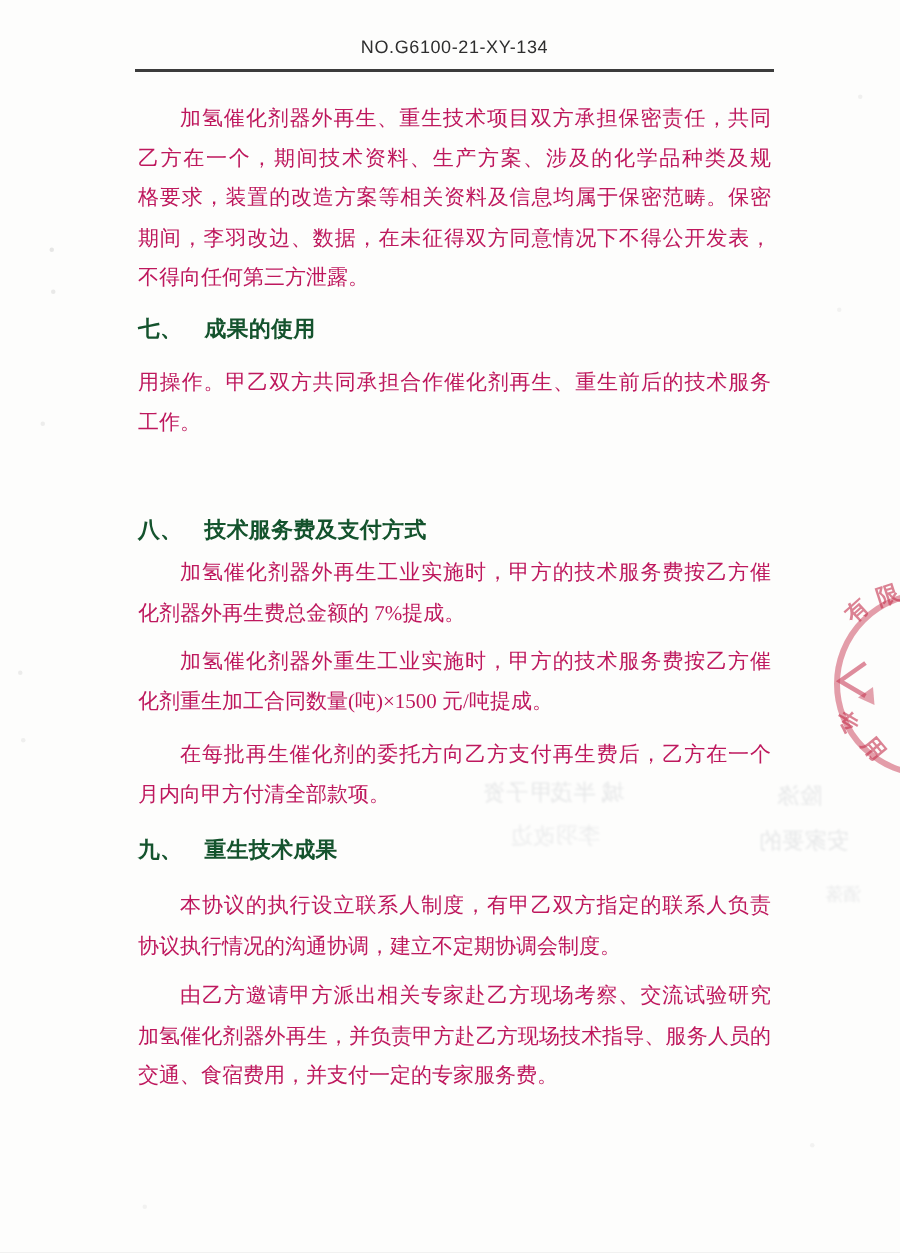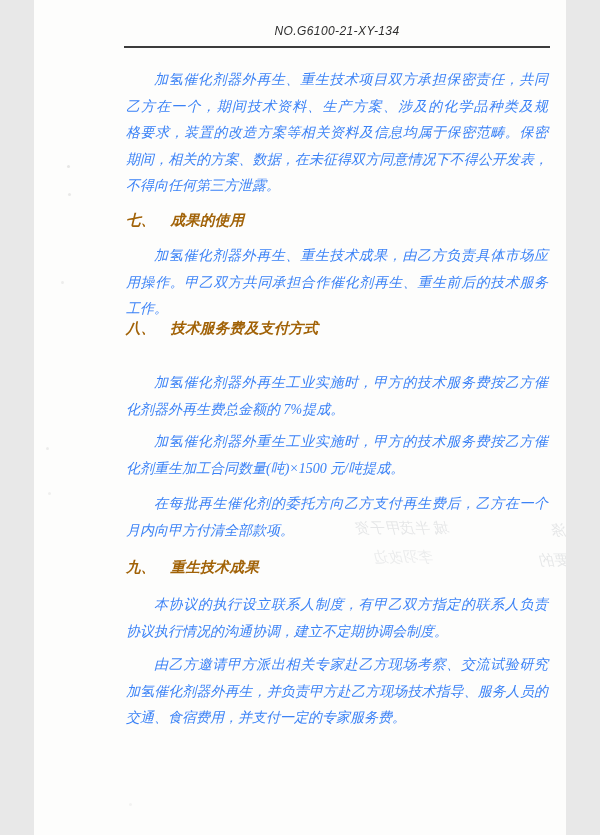--- a/index.html
+++ b/index.html
@@ -1,46 +1,45 @@
 <!DOCTYPE html>
 <html><head>
 <meta charset="utf-8">
 <style>
   * { margin:0; padding:0; box-sizing:border-box; }
   html,body { background:#e8e8e8; }
   .page {
-    position:relative; width:532px; height:835px; margin:0 auto;
+    position:relative; width:600px; height:835px; margin:0 auto;
     background:#fdfdfc; overflow:hidden;
     font-family:"Liberation Serif","DejaVu Serif",serif;
     color:#333;
-    font-style:italic;
   }
   
   .doc-number {
     position:absolute; top:24px; left:90px; width:426px;
     text-align:center; font-family:"Liberation Sans","DejaVu Sans",sans-serif;
     font-size:12px; letter-spacing:.4px; color:#2e2e2e;
   }
   .header-rule {
     position:absolute; top:46px; left:90px; width:426px; height:2px;
     background:#3c3c3c;
   }
   
   .block {
     position:absolute; left:92px; width:422px;
-    font-size:14px; line-height:26.6px; color:#3b82f6;
+    font-size:14px; line-height:26.6px; color:#be185d;
   }
   .line { text-align:justify; text-align-last:justify; }
   .line.last { text-align:left; text-align-last:left; }
   .line.indent { text-indent:2em; }
-  .heading { font-weight:bold; font-size:14.5px; color:#a16207; letter-spacing:.3px; }
+  .heading { font-weight:bold; font-size:14.5px; color:#14532d; letter-spacing:.3px; }
   .b-conf   { top:67px; }
   .h-seven  { top:207px; }
   .b-result { top:243px; }
-  .h-eight  { top:315px; }
+  .h-eight  { top:341px; }
   .b-fee1   { top:370px; }
   .b-fee2   { top:429px; }
   .b-fee3   { top:491px; }
   .h-nine   { top:554px; }
   .b-exec1  { top:592px; }
   .b-exec2  { top:652px; }
   
   .seal { position:absolute; left:546px; top:386px; width:54px; height:140px; }
   .seal text {
     font-family:"Liberation Serif","DejaVu Serif",serif;
@@ -78,28 +77,27 @@
 
 <div class="page">
 
   <div class="doc-number">NO.G6100-21-XY-134</div>
   <div class="header-rule"></div>
 
   <div class="block b-conf">
     <div class="line indent">加氢催化剂器外再生、重生技术项目双方承担保密责任，共同</div>
     <div class="line">乙方在一个，期间技术资料、生产方案、涉及的化学品种类及规</div>
     <div class="line">格要求，装置的改造方案等相关资料及信息均属于保密范畴。保密</div>
-    <div class="line">期间，相关的方案、数据，在未征得双方同意情况下不得公开发表，</div>
+    <div class="line">期间，李羽改边、数据，在未征得双方同意情况下不得公开发表，</div>
     <div class="line last">不得向任何第三方泄露。</div>
   </div>
 
   <div class="block heading h-seven">七、　成果的使用</div>
 
   <div class="block b-result">
-    <div class="line indent">加氢催化剂器外再生、重生技术成果，由乙方负责具体市场应</div>
     <div class="line">用操作。甲乙双方共同承担合作催化剂再生、重生前后的技术服务</div>
     <div class="line last">工作。</div>
   </div>
 
   <div class="block heading h-eight">八、　技术服务费及支付方式</div>
 
   <div class="block b-fee1">
     <div class="line indent">加氢催化剂器外再生工业实施时，甲方的技术服务费按乙方催</div>
     <div class="line last">化剂器外再生费总金额的 7%提成。</div>
   </div>

